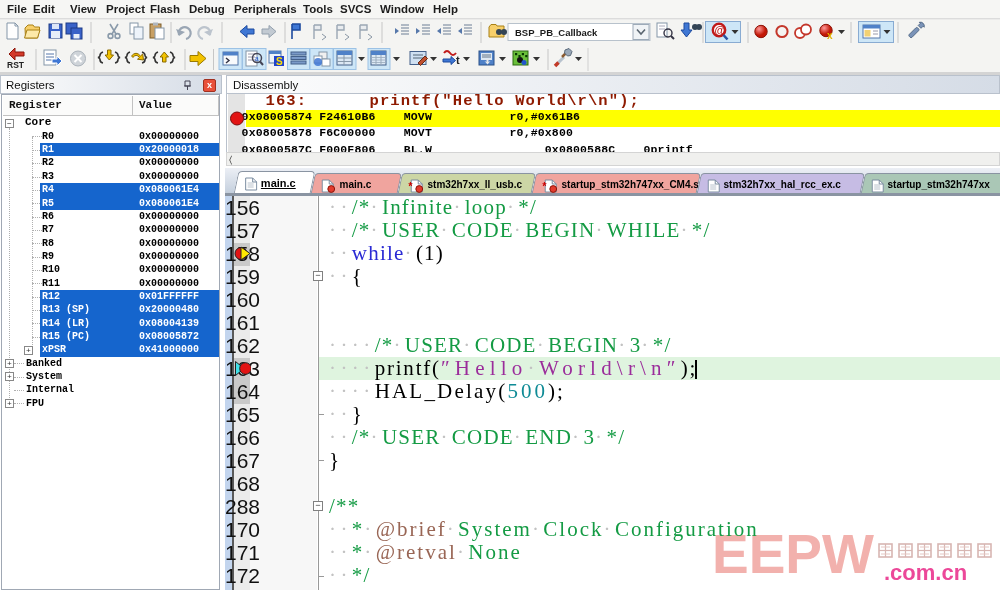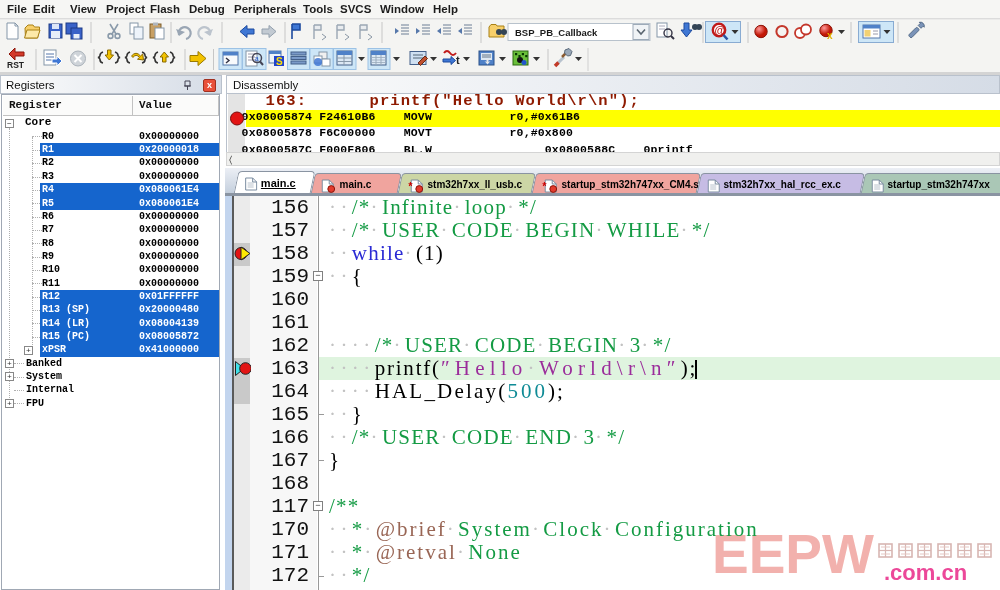--- a/index.html
+++ b/index.html
@@ -61,22 +61,22 @@
 .tabtxt2 {font-size:10px}
 .tabtxt {text-decoration:underline}
 .tic {display:inline-block;margin:5px 3px 0 8px}
 #tabline {position:absolute;left:225px;top:193px;width:775px;height:3px;background:#8a94a2;z-index:6}
 
 #edit {position:absolute;left:225px;top:196px;width:775px;height:394px;background:#fff;overflow:hidden}
 #bluestrip {position:absolute;left:0;top:0;width:7px;height:394px;background:#c3d5ee}
 #darkline {position:absolute;left:7px;top:0;width:2px;height:394px;background:#5a5a5a}
 #gutter {position:absolute;left:9px;top:0;width:16px;height:394px;background:#ebebeb}
 #numcol {position:absolute;left:25px;top:0;width:67px;height:394px;background:#f7f7f7}
-.ln {position:absolute;width:84px;text-align:right;height:23px;line-height:23px;
-  font-family:Liberation Mono, monospace;font-size:21px;color:#111}
+.ln {position:absolute;width:84px;text-align:left;height:23px;line-height:23px;
+  font-family:Liberation Sans, sans-serif;font-size:21px;color:#111}
 .fvl {position:absolute;left:92.5px;top:0;width:1px;height:394px;background:#999}
 .fbox {position:absolute;left:88px;width:10px;height:10px;border:1px solid #808080;
   background:#fff;z-index:4;text-align:center}
 .fbox span {display:block;font-size:9px;line-height:8px;color:#333;
   font-family:"Liberation Mono",monospace}
 .ftick {position:absolute;left:93px;width:6px;height:1px;background:#999}
 .cl {position:absolute;left:104px;width:671px;height:23px;line-height:23px;
   font-family:"Liberation Serif",serif;font-size:21px;letter-spacing:1.2px;
   white-space:pre;z-index:2}
 .cl i {font-style:normal;color:#c2c2c2;letter-spacing:4.4px}
@@ -541,21 +541,21 @@
 <div class="ln" style="top:68.5px">159</div>
 <div class="ln" style="top:91.5px">160</div>
 <div class="ln" style="top:114.5px">161</div>
 <div class="ln" style="top:137.5px">162</div>
 <div class="ln" style="top:160.5px">163</div>
 <div class="ln" style="top:183.5px">164</div>
 <div class="ln" style="top:206.5px">165</div>
 <div class="ln" style="top:229.5px">166</div>
 <div class="ln" style="top:252.5px">167</div>
 <div class="ln" style="top:275.5px">168</div>
-<div class="ln" style="top:298.5px">117</div>
+<div class="ln" style="top:298.5px">288</div>
 <div class="ln" style="top:321.5px">170</div>
 <div class="ln" style="top:344.5px">171</div>
 <div class="ln" style="top:367.5px">172</div>
  <div class="cl" style="top:22.5px"><i>·</i><i>·</i><b class="c">/*</b><i>·</i><b class="c">USER</b><i>·</i><b class="c">CODE</b><i>·</i><b class="c">BEGIN</b><i>·</i><b class="c">WHILE</b><i>·</i><b class="c">*/</b></div>
 <div class="cl" style="top:-0.5px"><i>·</i><i>·</i><b class="c">/*</b><i>·</i><b class="c">Infinite</b><i>·</i><b class="c">loop</b><i>·</i><b class="c">*/</b></div>
 <div class="cl" style="top:45.5px"><i>·</i><i>·</i><b class="k">while</b><i>·</i><b class="d">(1)</b></div>
 <div class="cl" style="top:68.5px"><i>·</i><i>·</i><b class="d">{</b></div>
 <div class="cl" style="top:114.5px"></div>
 <div class="cl" style="top:137.5px"><i>·</i><i>·</i><i>·</i><i>·</i><b class="c">/*</b><i>·</i><b class="c">USER</b><i>·</i><b class="c">CODE</b><i>·</i><b class="c">BEGIN</b><i>·</i><b class="c">3</b><i>·</i><b class="c">*/</b></div>
 <div class="cl" style="top:160.5px;letter-spacing:1.8px"><i>·</i><i>·</i><i>·</i><i>·</i><b class="d">printf(</b><b class="s">″Hello</b><i>·</i><b class="s">World\r\n″</b><b class="d">);</b></div>

